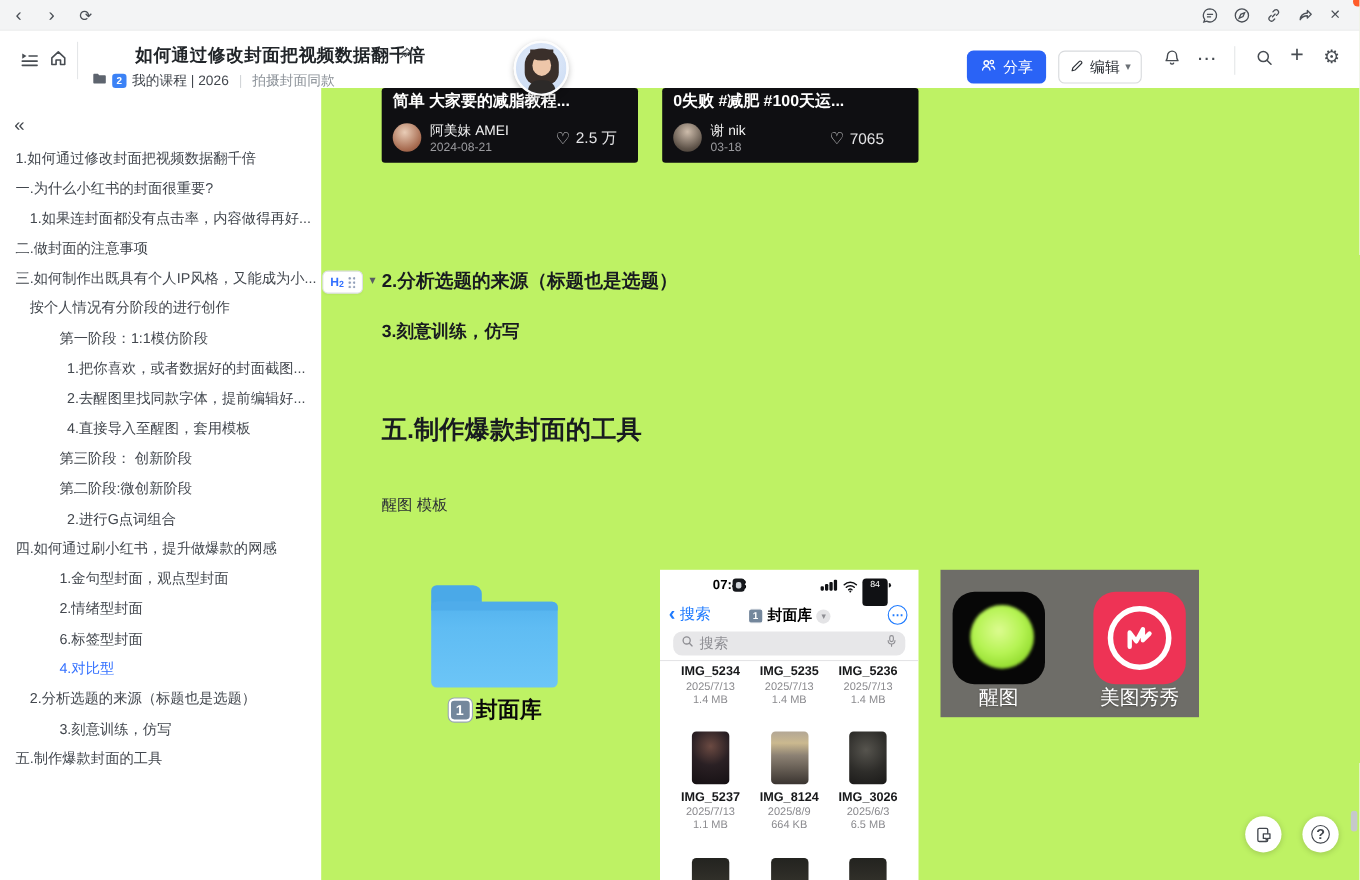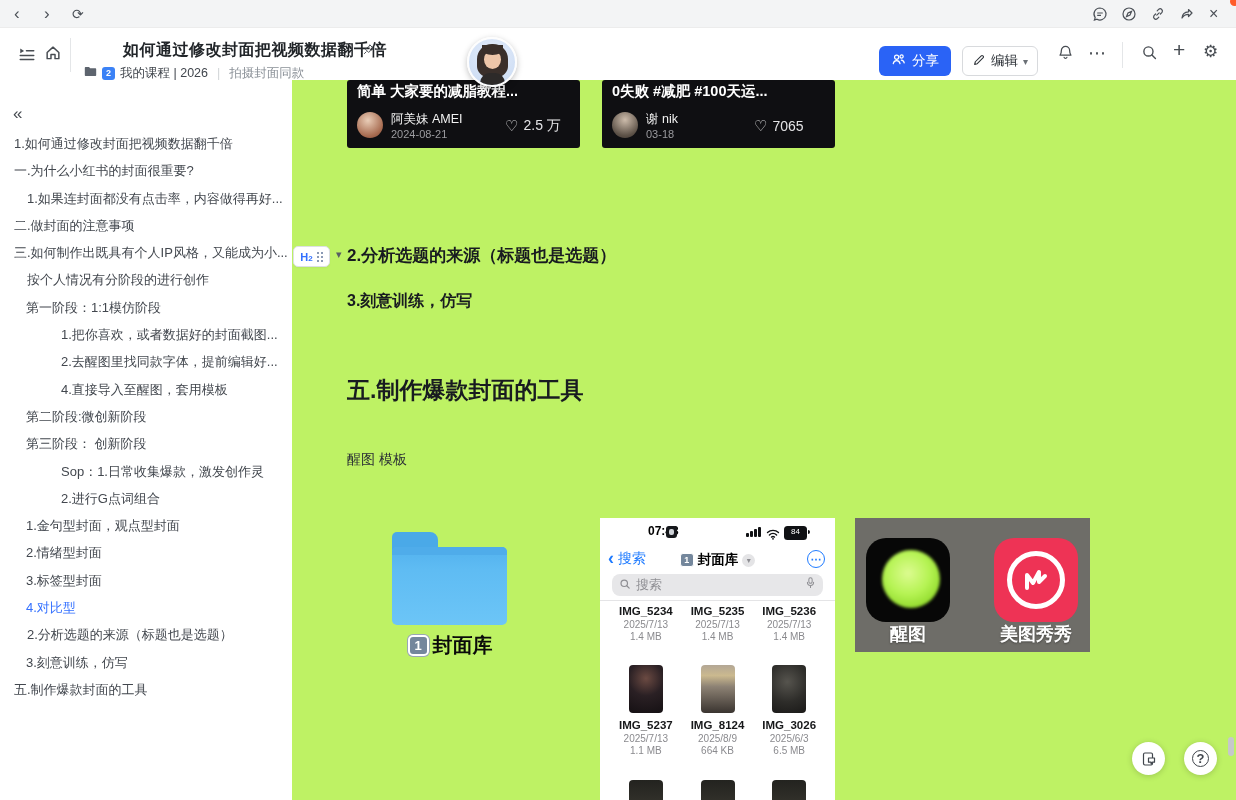--- a/index.html
+++ b/index.html
@@ -36,21 +36,21 @@
   .edit-btn{position:absolute;left:962px;top:18px;width:76px;height:30px;border-radius:6px;border:1px solid #d8dadd;background:#fff;color:#2b3036;display:flex;align-items:center;justify-content:center;gap:5px;font-size:13.5px;cursor:pointer;}
   .edit-btn .caret{font-size:10px;color:#6b7076;}
   .txt-ico{position:absolute;color:#474c52;font-size:18px;line-height:18px;cursor:pointer;}
   
   .sidebar{position:absolute;left:0;top:80px;width:292px;height:720px;background:#fff;overflow:hidden;}
   .collapse-btn{position:absolute;left:13px;top:24px;font-size:17px;color:#454a50;cursor:pointer;}
   .outline{position:absolute;left:0;top:50px;width:292px;}
   .ol-item{height:27.3px;line-height:27.3px;font-size:13px;color:#42474e;white-space:nowrap;overflow:hidden;cursor:pointer;}
   .ol-item.lv0{padding-left:14px;}
   .ol-item.lv1{padding-left:27px;}
-  .ol-item.lv2{padding-left:26px;}
+  .ol-item.lv2{padding-left:54px;}
   .ol-item.lv3{padding-left:61px;}
   .ol-item.active{color:var(--link-blue,#3370ff);}
   
   .main{position:absolute;left:292px;top:80px;width:944px;height:720px;background:#bef264;overflow:hidden;}
   .note-card{position:absolute;top:0;width:233px;height:68px;background:#0f0f12;border-radius:3px;color:#fff;overflow:hidden;}
   .note-card .nc-title{position:absolute;left:10px;top:2px;font-size:14.5px;font-weight:bold;white-space:nowrap;}
   .nc-avatar{position:absolute;left:10px;top:32px;width:26px;height:26px;border-radius:50%;}
   .nc-av1{background:radial-gradient(circle at 42% 32%,#e9cdb7,#a76b50 68%,#7c4736);}
   .nc-av2{background:radial-gradient(circle at 50% 30%,#cdbcab,#5d5248 70%,#3d352f);}
   .nc-name{position:absolute;left:44px;top:31px;font-size:12.5px;color:#f2f2f2;}
@@ -76,21 +76,21 @@
   .folder-label .t{font-size:20px;font-weight:600;color:#0a0a0a;}
   
   .phone{position:absolute;left:308px;top:438px;width:235px;height:282px;background:#fff;overflow:hidden;}
   .p-status{position:absolute;left:0;top:6px;width:235px;height:16px;}
   .p-time{position:absolute;left:24px;top:0;font-size:12px;font-weight:bold;color:#000;margin-left:24px;}
   .p-rec{position:absolute;left:66px;top:2px;width:11px;height:12px;border-radius:3px;background:#16181c;}
   .p-rec::after{content:"";position:absolute;left:3px;top:3px;width:5px;height:6px;border-radius:2px;background:#cfd3d8;}
   .sigbars{position:absolute;left:146px;top:3px;display:flex;align-items:flex-end;gap:1.5px;}
   .sigbars i{display:block;width:2.5px;background:#101114;border-radius:1px;}
   .p-wifi{position:absolute;left:166px;top:2px;color:#101114;}
-  .p-batt{position:absolute;left:184px;top:2px;width:23px;height:14px;border-radius:3.5px;background:#101114;color:#fff;font-size:8px;font-weight:normal;text-align:center;line-height:12px;}
+  .p-batt{position:absolute;left:184px;top:2px;width:23px;height:25px;border-radius:3.5px;background:#101114;color:#fff;font-size:8px;font-weight:normal;text-align:center;line-height:12px;}
   .p-batt::after{content:"";position:absolute;right:-3px;top:4px;width:2px;height:4px;border-radius:0 2px 2px 0;background:#101114;}
   .p-nav{position:absolute;left:0;top:32px;width:235px;height:20px;}
   .p-back{position:absolute;left:8px;top:0;display:flex;gap:4px;align-items:center;color:var(--ios-blue,#1f7bff);font-size:14px;cursor:pointer;}
   .p-back .chev{font-size:18px;line-height:18px;font-weight:bold;margin-top:-2px;}
   .p-title{position:absolute;left:0;right:0;top:1px;display:flex;justify-content:center;align-items:center;gap:4px;}
   .p-title .keycap{width:14px;height:14px;font-size:9px;border-width:1px;border-radius:3px;box-shadow:none;}
   .p-title .t{font-size:13.5px;font-weight:600;color:#000;}
   .p-title .circ{width:13px;height:13px;border-radius:50%;background:#e4e4e6;color:#8e8e93;font-size:8px;display:flex;align-items:center;justify-content:center;}
   .p-more{position:absolute;right:10px;top:0;width:18px;height:18px;border-radius:50%;border:1.5px solid var(--ios-blue,#1f7bff);color:var(--ios-blue,#1f7bff);font-size:11px;font-weight:bold;display:flex;align-items:center;justify-content:center;cursor:pointer;}
   .p-search{position:absolute;left:12px;top:56px;width:211px;height:22px;border-radius:8px;background:#e7e7e9;display:flex;align-items:center;gap:5px;padding:0 7px;color:#8e8e93;}
@@ -105,21 +105,21 @@
   .tone-hat-portrait{background:linear-gradient(180deg,#b3a795 0%,#cbb98f 22%,#8d8274 45%,#3a3430 100%);}
   .tone-dim-portrait{background:radial-gradient(circle at 45% 35%,#56544e 0%,#2e2d2a 55%,#1a1918 100%);}
   .tone-cut{background:linear-gradient(180deg,#23231f,#434038);}
   
   .apps{position:absolute;left:563px;top:438px;width:235px;height:134px;background:var(--apps-bg,#6e6d68);}
   .app-ico{position:absolute;top:20px;width:84px;height:84px;border-radius:20px;}
   .xingtu{left:11px;background:#070707;overflow:hidden;}
   .xingtu .blob{position:absolute;left:16px;top:12px;width:58px;height:58px;border-radius:50%;background:radial-gradient(circle at 45% 40%,#dcfb90 0%,#b5f353 45%,#8fd92a 78%,#6fb81a 100%);filter:blur(1.5px);}
   .meitu{left:139px;background:var(--meitu-red,#ee3355);display:flex;align-items:center;justify-content:center;}
   .meitu .ring{width:58px;height:58px;border-radius:50%;border:5px solid #fff;display:flex;align-items:center;justify-content:center;}
-  .app-label{position:absolute;top:104px;width:84px;text-align:center;color:#fff;font-size:18px;font-weight:700;text-shadow:0 1px 2px rgba(0,0,0,.35);white-space:nowrap;}
+  .app-label{position:absolute;top:104px;width:84px;text-align:center;color:#fff;font-size:18px;font-weight:400;text-shadow:0 1px 2px rgba(0,0,0,.35);white-space:nowrap;}
   .app-label.l1{left:11px;}
   .app-label.l2{left:130px;width:102px;}
   
   .float-btn{position:absolute;width:33px;height:33px;border-radius:50%;background:#fff;box-shadow:0 1px 6px rgba(0,0,0,.18);display:flex;align-items:center;justify-content:center;color:#41464d;cursor:pointer;z-index:6;}
   .help-q{font-size:13px;font-weight:bold;border:1.6px solid #41464d;border-radius:50%;width:17px;height:17px;display:flex;align-items:center;justify-content:center;}
   .scroll-thumb{position:absolute;left:1228px;top:737px;width:6px;height:19px;border-radius:3px;background:#c6c8cb;}
 </style>
 </head>
 <body>
 
@@ -238,27 +238,27 @@
         <div class="ol-item lv0">1.如何通过修改封面把视频数据翻千倍</div>
         <div class="ol-item lv0">一.为什么小红书的封面很重要?</div>
         <div class="ol-item lv1">1.如果连封面都没有点击率，内容做得再好...</div>
         <div class="ol-item lv0">二.做封面的注意事项</div>
         <div class="ol-item lv0">三.如何制作出既具有个人IP风格，又能成为小...</div>
         <div class="ol-item lv1">按个人情况有分阶段的进行创作</div>
         <div class="ol-item lv2">第一阶段：1:1模仿阶段</div>
         <div class="ol-item lv3">1.把你喜欢，或者数据好的封面截图...</div>
         <div class="ol-item lv3">2.去醒图里找同款字体，提前编辑好...</div>
         <div class="ol-item lv3">4.直接导入至醒图，套用模板</div>
+        <div class="ol-item lv2">第三阶段： 创新阶段</div>
         <div class="ol-item lv2">第二阶段:微创新阶段</div>
-        <div class="ol-item lv2">第三阶段： 创新阶段</div>
-        <div class="ol-item lv3">Sop：1.日常收集爆款，激发创作灵</div>
         <div class="ol-item lv3">2.进行G点词组合</div>
+        <div class="ol-item lv0">四.如何通过刷小红书，提升做爆款的网感</div>
         <div class="ol-item lv2">1.金句型封面，观点型封面</div>
         <div class="ol-item lv2">2.情绪型封面</div>
-        <div class="ol-item lv2">3.标签型封面</div>
+        <div class="ol-item lv2">6.标签型封面</div>
         <div class="ol-item lv2 active">4.对比型</div>
         <div class="ol-item lv1">2.分析选题的来源（标题也是选题）</div>
         <div class="ol-item lv2">3.刻意训练，仿写</div>
         <div class="ol-item lv0">五.制作爆款封面的工具</div>
       </div>
   </nav>
 
   <main class="main">
 
     <div class="note-card" style="left:55px;">

